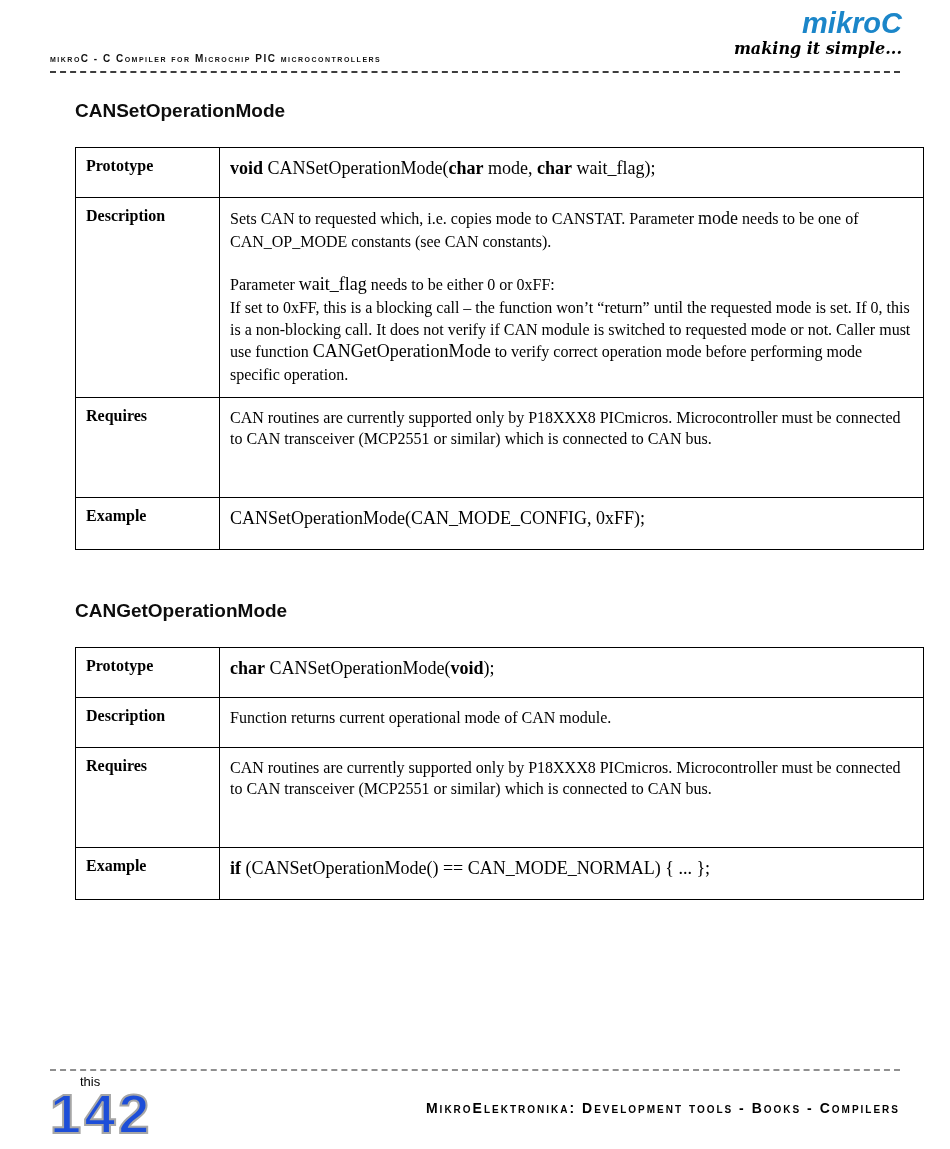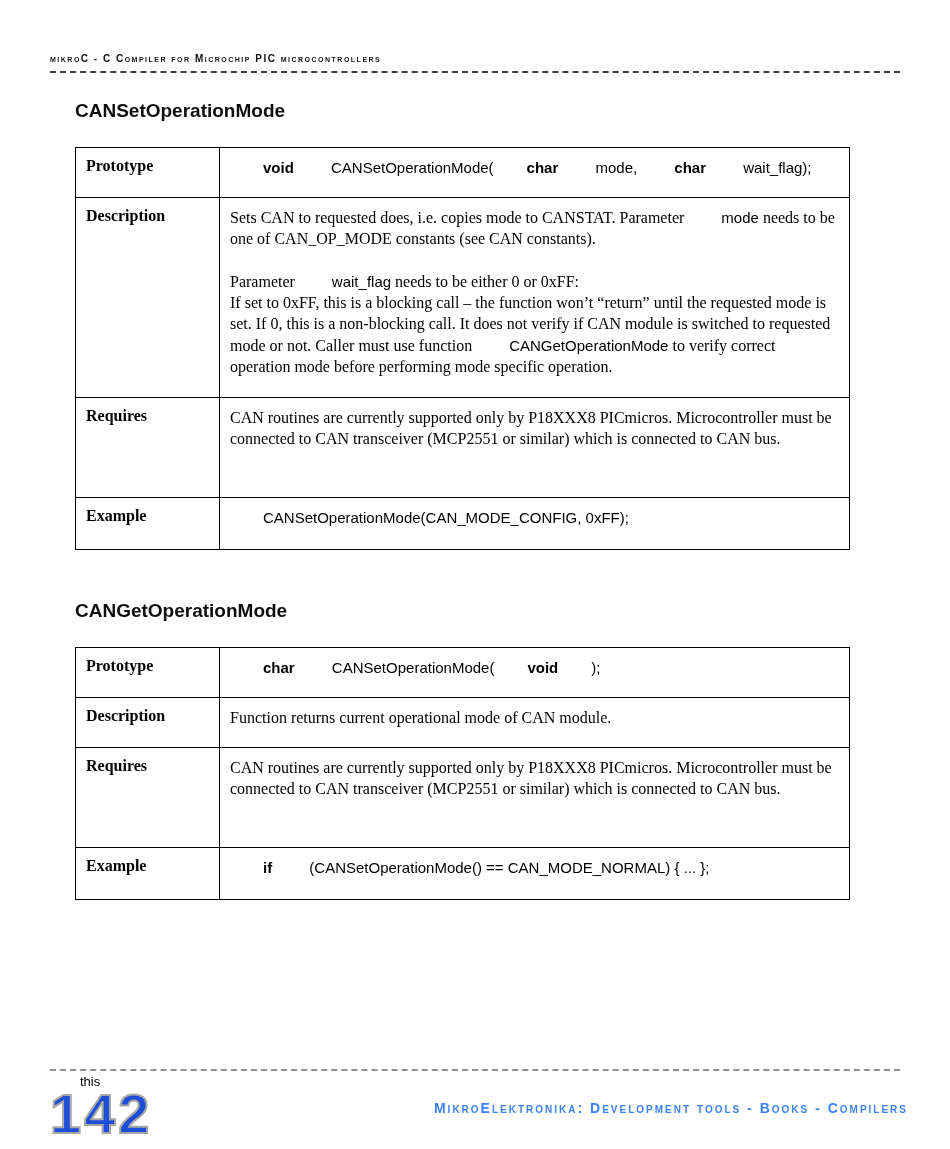--- a/index.html
+++ b/index.html
@@ -60,21 +60,21 @@
     font-size: 19px;
     color: #0d0d0d;
   }
   .sec1-title { top: 100px; text-align: center; }
   .sec2-title { top: 600px; }
 
   
   .spec-table {
     position: absolute;
     left: 75px;
-    width: 775px;
+    width: 849px;
     border-collapse: collapse;
     table-layout: fixed;
   }
   .t1 { top: 147px; }
   .t2 { top: 647px; }
   .spec-table td {
     border: 1px solid #000;
     vertical-align: top;
     padding: 9px 10px;
   }
@@ -87,23 +87,22 @@
   }
   td.val {
     font-family: "Liberation Serif", serif;
     font-size: 16px;
     line-height: 1.33;
     color: #000;
     white-space: pre-wrap;
   }
   .run-t { font-family: "Liberation Serif", serif; }
   .run-m, .run-mb {
-    font-family: Liberation Sans, sans-serif;
-    font-size: 15px;
-    margin-left: 33px;
+    font-family: Liberation Serif, serif;
+    font-size: 18px;
   }
   .run-mb { font-weight: bold; }
   tr.h50  { height: 50px; }
   tr.h200 { height: 200px; }
   tr.h100 { height: 100px; }
   tr.h52  { height: 52px; }
 
   
   .footer-rule {
     position: absolute;
@@ -128,48 +127,52 @@
     font-weight: bold;
     font-size: 56px;
     line-height: 1;
     letter-spacing: 3px;
     color: #1d4ed8;
     -webkit-text-stroke: 2px #a6a6a6;
   }
   .footer-text {
     position: absolute;
     top: 1100px;
-    right: 42px;
+    right: 50px;
     font-family: "Liberation Sans", sans-serif;
     font-weight: bold;
     font-size: 14px;
     font-variant: small-caps;
     letter-spacing: 2px;
-    color: #3b82f6;
+    color: #000000;
   }
 </style>
 </head>
 <body>
 
 <div class="page">
 
+  <div class="logo-block">
+    <div class="logo">mikroC</div>
+    <div class="tagline">making it simple...</div>
+  </div>
   <div class="header-left">mikroC - C Compiler for Microchip PIC microcontrollers</div>
   <div class="header-rule"></div>
 
   <h1 class="sec-title sec1-title">CANSetOperationMode</h1>
 
   <table class="spec-table t1">
     <tbody>
         <tr class="h50">
       <td class="lbl">Prototype</td>
       <td class="val"><span class="run-mb">void</span><span class="run-m"> CANSetOperationMode(</span><span class="run-mb">char</span><span class="run-m"> mode, </span><span class="run-mb">char</span><span class="run-m"> wait_flag);</span></td>
     </tr>
     <tr class="h200">
       <td class="lbl">Description</td>
-      <td class="val"><span class="run-t">Sets CAN to requested does, i.e. copies mode to CANSTAT. Parameter </span><span class="run-m">mode</span><span class="run-t"> needs to be one of CAN_OP_MODE constants (see CAN constants).
+      <td class="val"><span class="run-t">Sets CAN to requested which, i.e. copies mode to CANSTAT. Parameter </span><span class="run-m">mode</span><span class="run-t"> needs to be one of CAN_OP_MODE constants (see CAN constants).
 
 Parameter </span><span class="run-m">wait_flag</span><span class="run-t"> needs to be either 0 or 0xFF:
 If set to 0xFF, this is a blocking call – the function won’t “return” until the requested mode is set. If 0, this is a non-blocking call. It does not verify if CAN module is switched to requested mode or not. Caller must use function </span><span class="run-m">CANGetOperationMode</span><span class="run-t"> to verify correct operation mode before performing mode specific operation.</span></td>
     </tr>
     <tr class="h100">
       <td class="lbl">Requires</td>
       <td class="val"><span class="run-t">CAN routines are currently supported only by P18XXX8 PICmicros. Microcontroller must be connected to CAN transceiver (MCP2551 or similar) which is connected to CAN bus.</span></td>
     </tr>
     <tr class="h52">
       <td class="lbl">Example</td>

